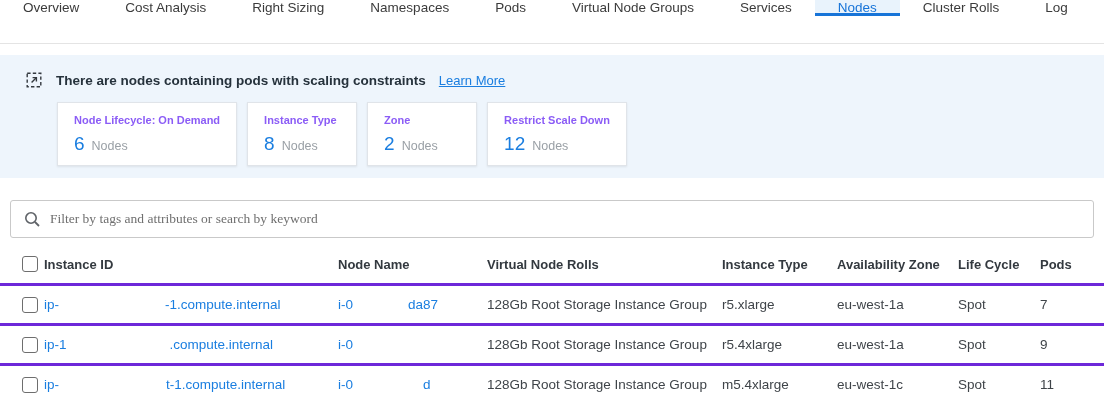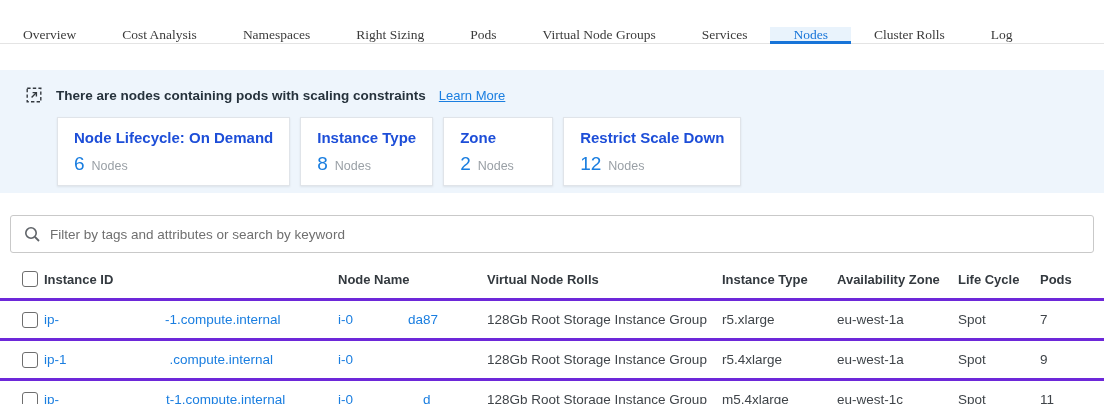--- a/index.html
+++ b/index.html
@@ -1,45 +1,45 @@
 <!DOCTYPE html>
 <html><head>
 <meta charset="utf-8">
 <style>
   * { box-sizing: border-box; margin: 0; padding: 0; }
   html, body { width: 1104px; height: 404px; background: #fff; overflow: hidden;
     font-family: "Liberation Sans", sans-serif; color: #333; }
 
   
-  .tabbar { height: 44px; display: flex; align-items: flex-end;
-    border-bottom: 1px solid #e4e4e4; background: #fff; font-family: Liberation Serif, serif; }
+  .tabbar { height: 44px; display: flex; align-items: flex-start;
+    border-bottom: 1px solid #e4e4e4; background: #fff; }
   .tab { display: flex; align-items: center; padding: 0 23px; font-size: 13.5px;
     color: #3b3b3b; cursor: pointer; white-space: nowrap; position: relative; }
   .tab.active { background: #e9f3fc; color: #1774d8; }
   .tab.active::after { content: ""; position: absolute; left: 0; right: 0; bottom: -1px;
     height: 3px; background: #1774d8; }
 
   
-  .banner { margin-top: 26px; height: 123px; background: #eef5fc; padding: 16px 25px 0 25px; }
+  .banner { margin-top: 11px; height: 123px; background: #eef5fc; padding: 16px 25px 0 25px; }
   .banner-msg { display: flex; align-items: center; gap: 13px; }
   .banner-msg .msg-text { font-size: 13.5px; font-weight: 700; color: #26323c; }
   .link { color: #1a7ee0; text-decoration: underline; font-size: 13px; cursor: pointer; }
   .cards { display: flex; gap: 10px; margin-top: 13px; margin-left: 32px; }
   .card { background: #fff; border: 1px solid #e0e4e9; box-shadow: 0 1px 2px rgba(0,0,0,0.08);
     padding: 11px 16px 10px 16px; min-width: 110px; cursor: pointer; }
-  .card-title { font-size: 15px; font-weight: 700; color: #1d4ed8; white-space: nowrap; }
+  .card-title { font-size: 11px; font-weight: 700; color: #8b5cf6; white-space: nowrap; }
   .card-line { margin-top: 7px; display: flex; align-items: baseline; }
   .card-count { font-size: 19px; color: #1a7ee0; }
   .card-unit { font-size: 12.5px; color: #9aa0a6; margin-left: 7px; }
 
   
   .filter { margin: 22px 10px 0 10px; height: 38px; border: 1px solid #c9c9c9;
     border-radius: 3px; display: flex; align-items: center; padding: 0 12px; background: #fff; }
   .filter input { border: 0; outline: 0; flex: 1; font-size: 13.5px; margin-left: 9px;
-    font-family: Liberation Sans, sans-serif; color: #0369a1; }
+    font-family: Liberation Serif, serif; color: #0369a1; }
   .filter input::placeholder { color: #6f6f6f; opacity: 1; }
 
   
   .table { position: relative; margin-top: 7px; }
   .trow { display: grid;
     grid-template-columns: 44px 294px 149px 235px 115px 121px 82px 64px;
     align-items: center; }
   .thead { height: 38px; font-weight: 700; font-size: 13px; color: #33393f; }
   .tbody-row { height: 40px; border-top: 3px solid #6d28d9; font-size: 13.5px; color: #3f4449; }
   .cell { overflow: hidden; white-space: nowrap; padding-right: 8px; }
@@ -50,22 +50,22 @@
   .gap { display: inline-block; vertical-align: middle; }
 
   .icon18 { width: 18px; height: 18px; flex: 0 0 auto; }
 </style>
 </head>
 <body>
 
 <nav class="tabbar">
   <div class="tab">Overview</div>
   <div class="tab">Cost Analysis</div>
+  <div class="tab">Right Sizing</div>
   <div class="tab">Namespaces</div>
-  <div class="tab">Right Sizing</div>
   <div class="tab">Pods</div>
   <div class="tab">Virtual Node Groups</div>
   <div class="tab">Services</div>
   <div class="tab active">Nodes</div>
   <div class="tab">Cluster Rolls</div>
   <div class="tab">Log</div>
 </nav>
 
 <section class="banner">
   <div class="banner-msg">

